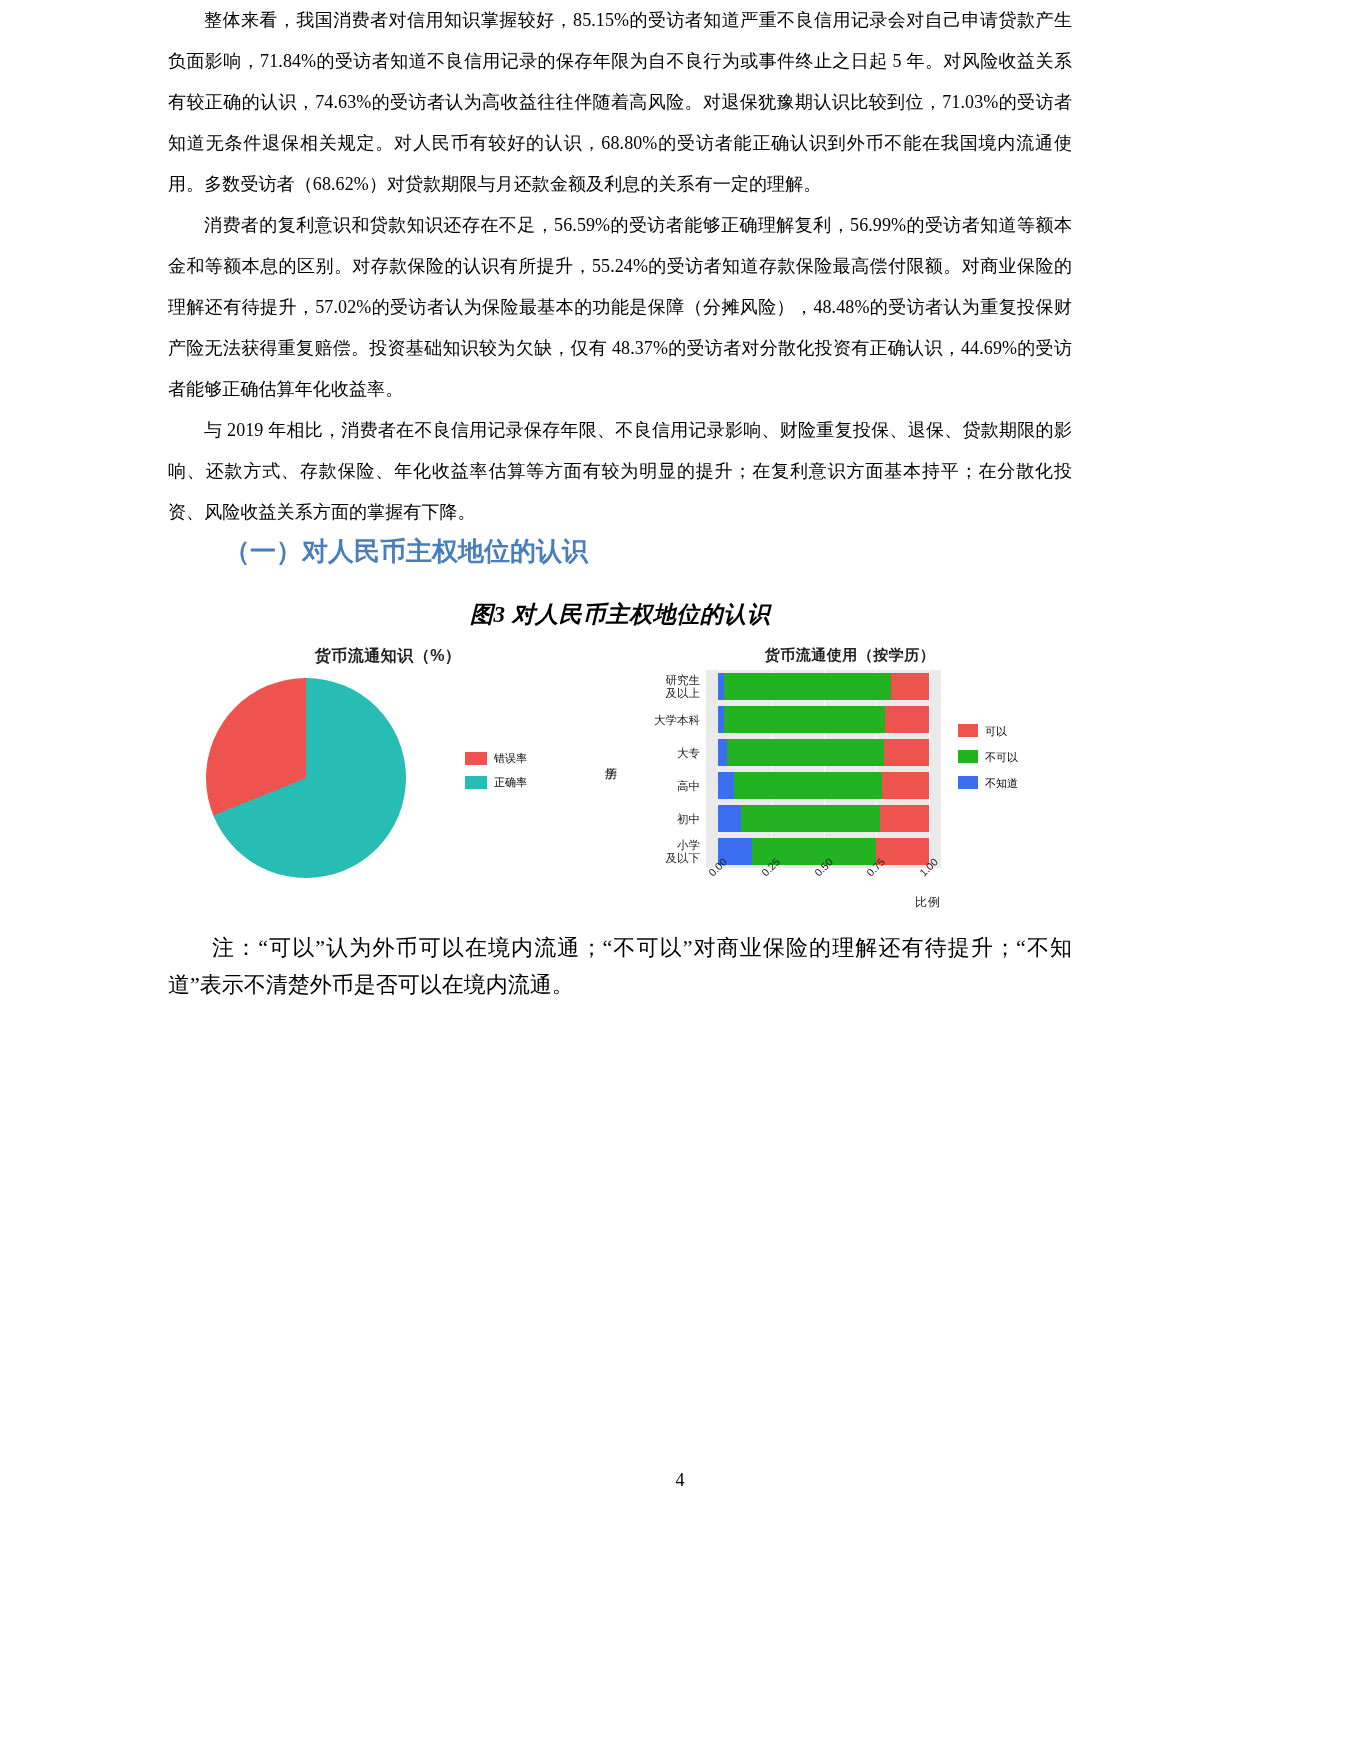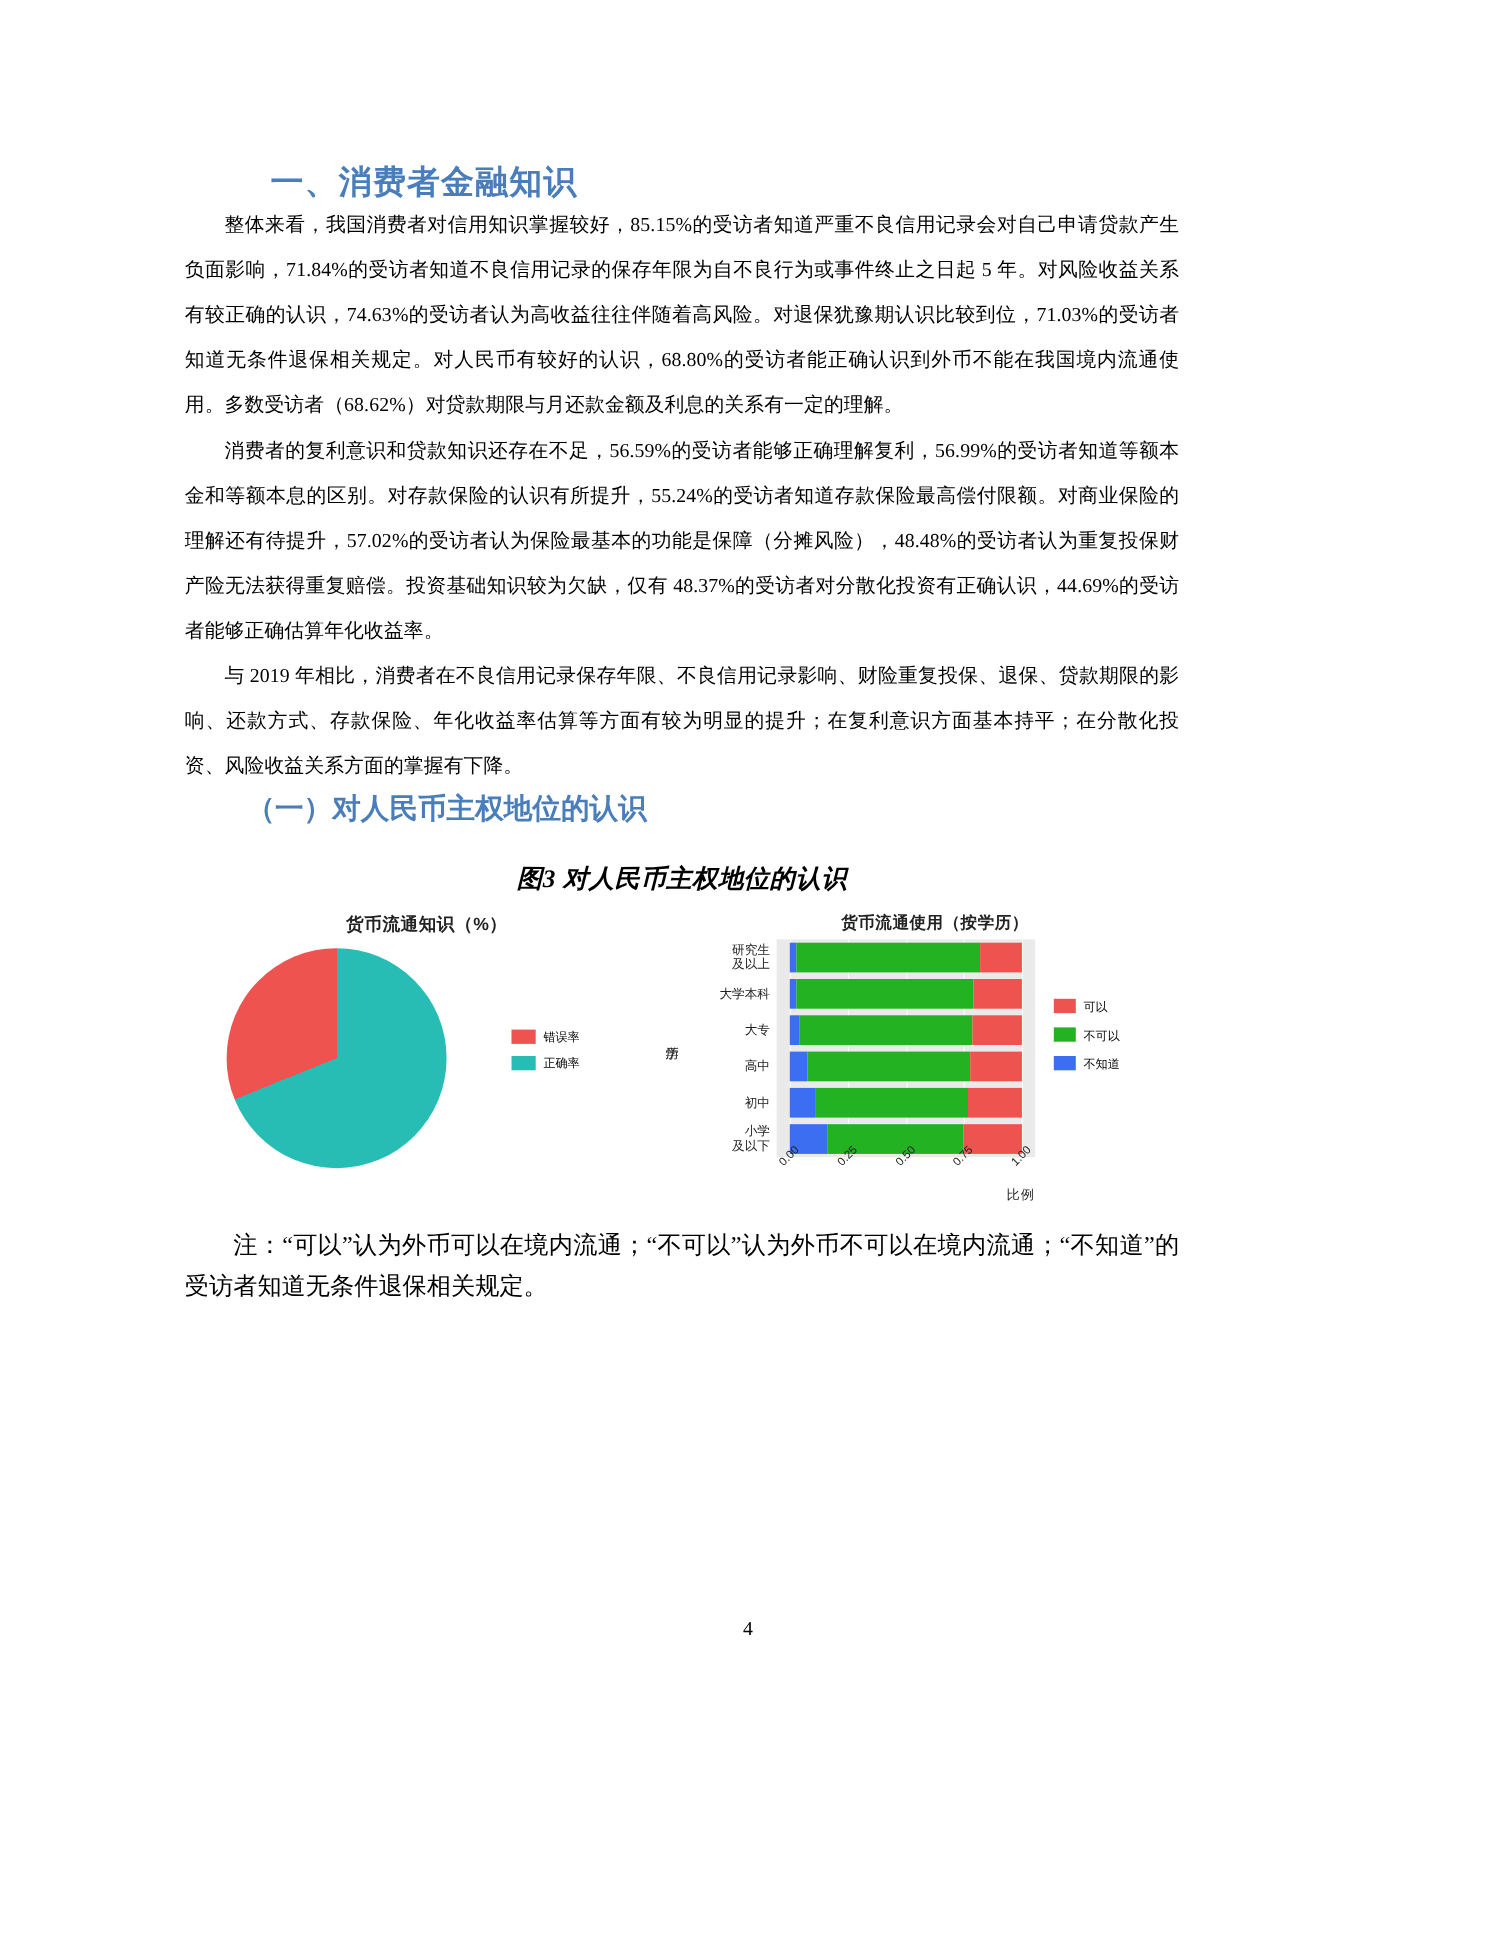--- a/index.html
+++ b/index.html
@@ -212,21 +212,20 @@
     font-size:18px;
     font-family:"Liberation Serif","DejaVu Serif",serif;
   }
 </style>
 </head>
 <body>
 
 <div class="page">
   <div class="content">
 
-    <h1 class="sec-title">一、消费者金融知识</h1>
 
     <p class="body sp-top-1">整体来看，我国消费者对信用知识掌握较好，85.15%的受访者知道严重不良信用记录会对自己申请贷款产生负面影响，71.84%的受访者知道不良信用记录的保存年限为自不良行为或事件终止之日起 5 年。对风险收益关系有较正确的认识，74.63%的受访者认为高收益往往伴随着高风险。对退保犹豫期认识比较到位，71.03%的受访者知道无条件退保相关规定。对人民币有较好的认识，68.80%的受访者能正确认识到外币不能在我国境内流通使用。多数受访者（68.62%）对贷款期限与月还款金额及利息的关系有一定的理解。</p>
     <p class="body sp-para">消费者的复利意识和贷款知识还存在不足，56.59%的受访者能够正确理解复利，56.99%的受访者知道等额本金和等额本息的区别。对存款保险的认识有所提升，55.24%的受访者知道存款保险最高偿付限额。对商业保险的理解还有待提升，57.02%的受访者认为保险最基本的功能是保障（分摊风险），48.48%的受访者认为重复投保财产险无法获得重复赔偿。投资基础知识较为欠缺，仅有 48.37%的受访者对分散化投资有正确认识，44.69%的受访者能够正确估算年化收益率。</p>
     <p class="body sp-para">与 2019 年相比，消费者在不良信用记录保存年限、不良信用记录影响、财险重复投保、退保、贷款期限的影响、还款方式、存款保险、年化收益率估算等方面有较为明显的提升；在复利意识方面基本持平；在分散化投资、风险收益关系方面的掌握有下降。</p>
 
     <h2 class="sub-title sp-before-h2">（一）对人民币主权地位的认识</h2>
 
 
     <div class="fig-caption">图3 对人民币主权地位的认识</div>
 
@@ -321,17 +320,17 @@
           </div>
           <div class="row">
             <span class="sw" style="background:#3b6ef0"></span>
             <span>不知道</span>
           </div>
         </div>
       </div>
 
     </div>
 
-    <p class="note">注：“可以”认为外币可以在境内流通；“不可以”认为外币不可以在境内流通；“不知道”的受访者知道无条件退保相关规定。</p>
+    <p class="note">注：“可以”认为外币可以在境内流通；“不可以”对商业保险的理解还有待提升；“不知道”表示不清楚外币是否可以在境内流通。</p>
   </div>
 
   <div class="pgnum">4</div>
 </div>
 
 </body></html>

